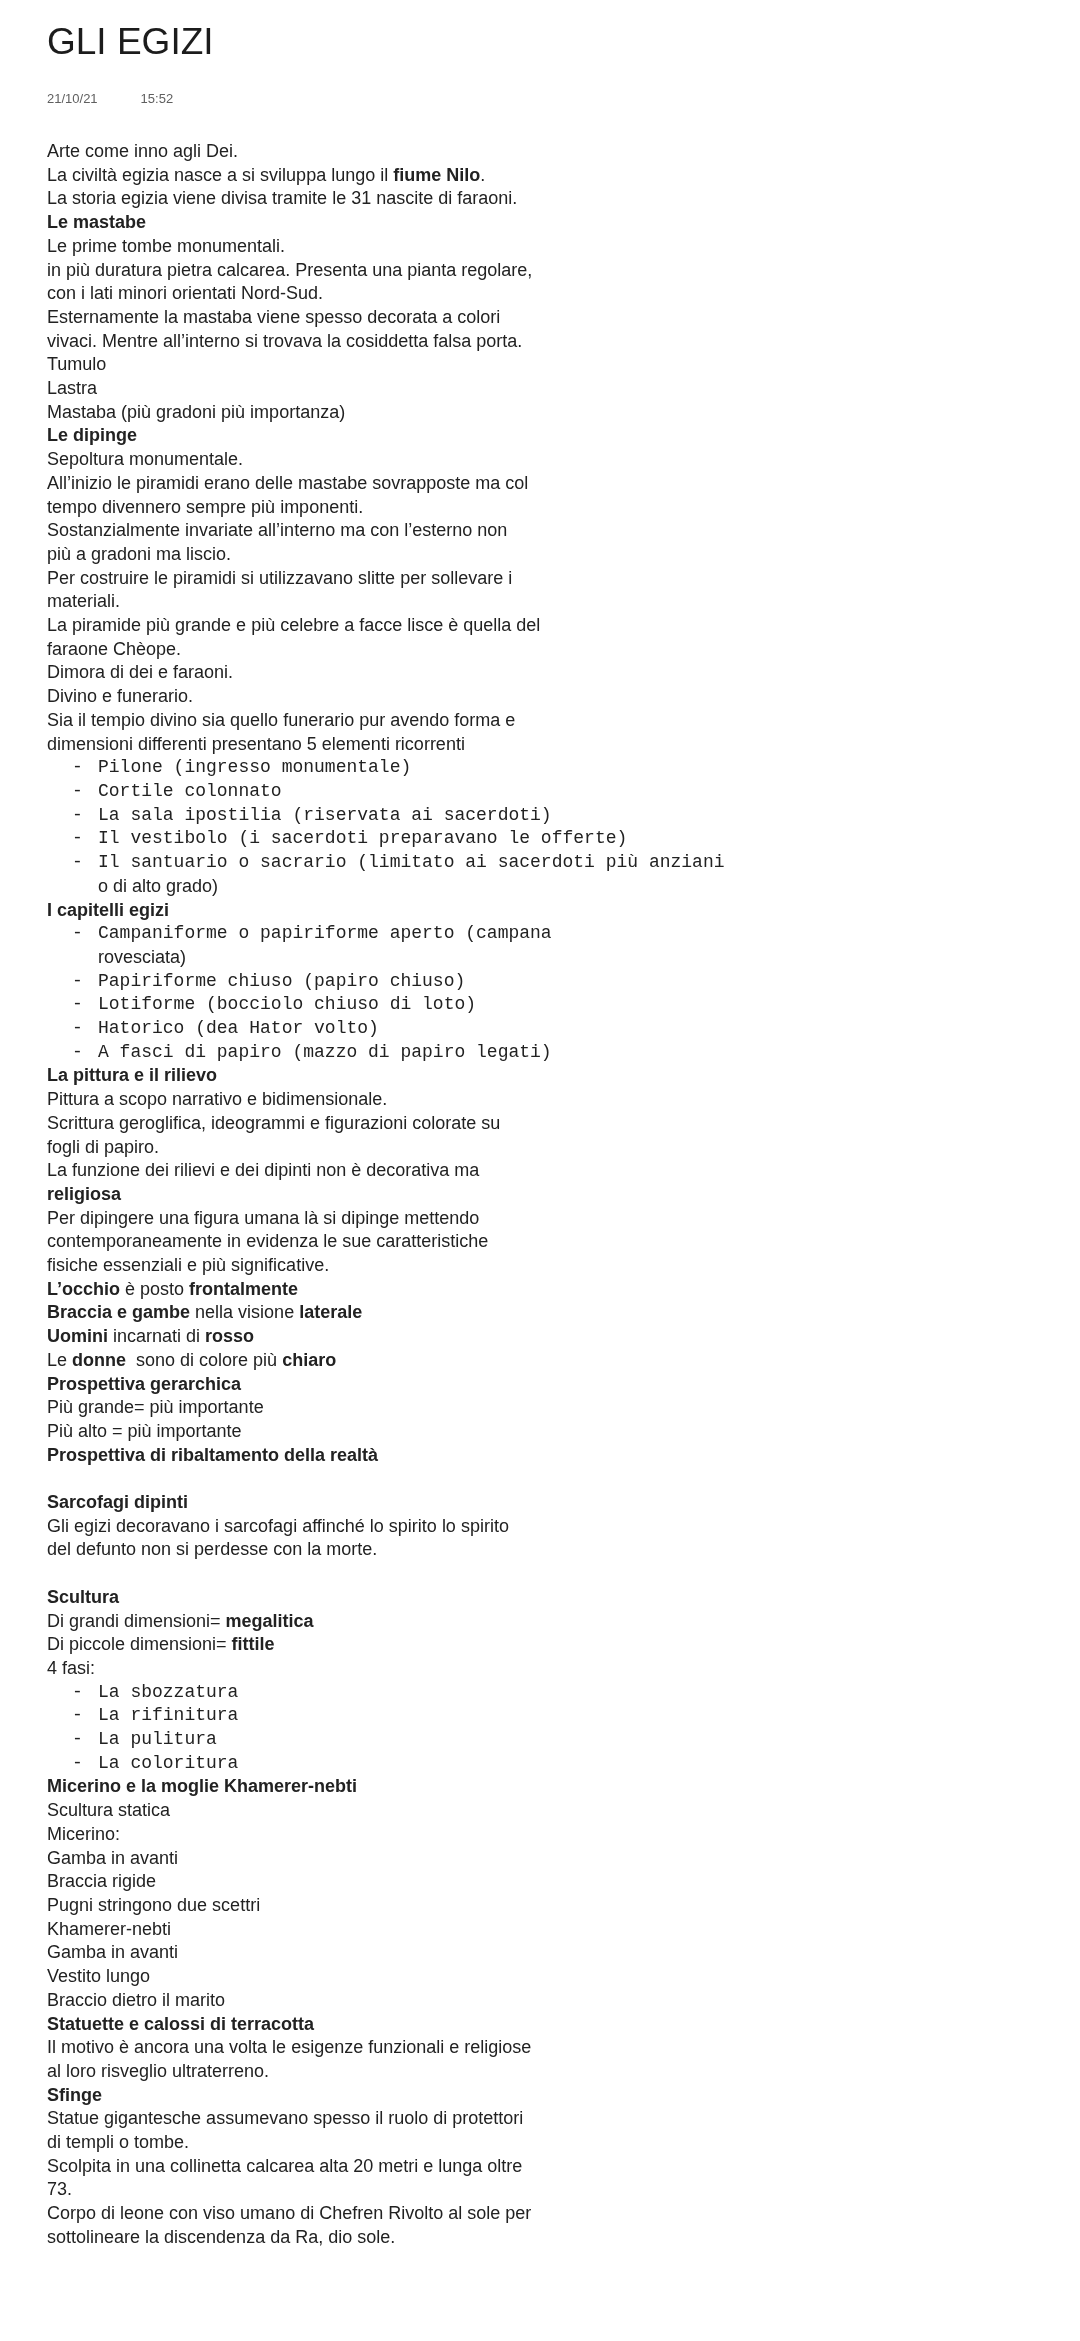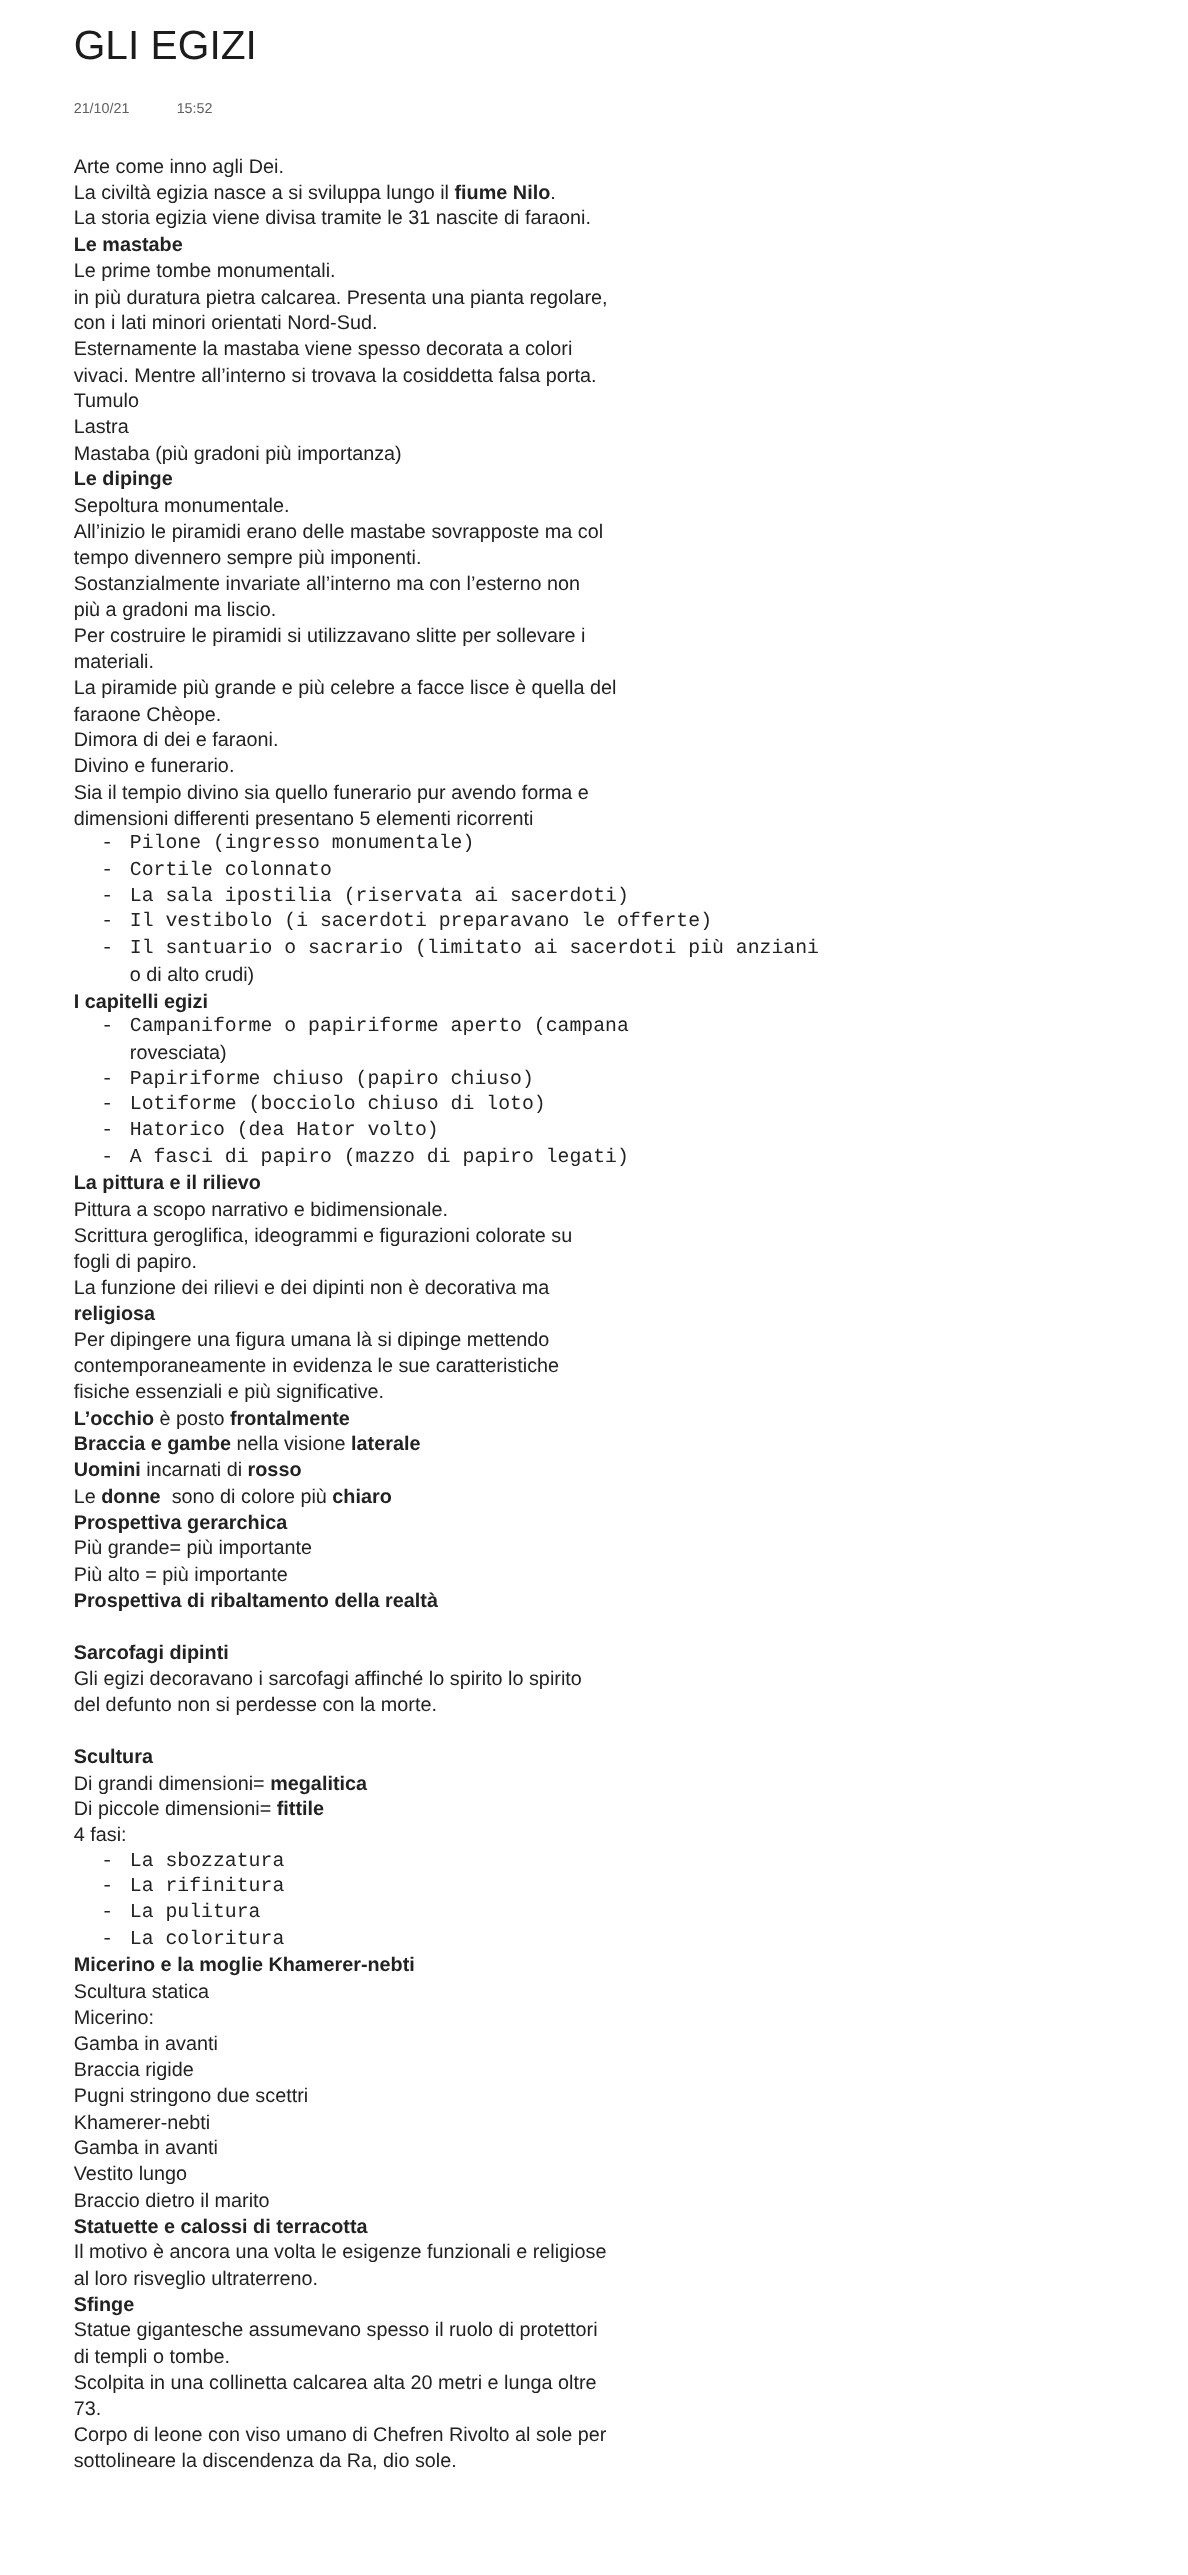--- a/index.html
+++ b/index.html
@@ -2,21 +2,21 @@
 <html><head>
 <meta charset="utf-8">
 <style>
   html,body{margin:0;padding:0;background:#ffffff;}
   .page{
     position:relative;
     width:1080px;
     height:2341px;
     background:#ffffff;
     box-sizing:border-box;
-    padding:20px 0 0 67px;
+    padding:20px 0 0 47px;
     font-family:"Liberation Sans","DejaVu Sans",sans-serif;
     color:#222222;
     overflow:hidden;
   }
   .title{
     font-size:37px;
     line-height:44px;
     font-weight:400;
     color:#1c1c1c;
   }
@@ -75,21 +75,21 @@
       <div class="line p"><span>faraone Chèope.</span></div>
       <div class="line p"><span>Dimora di dei e faraoni.</span></div>
       <div class="line p"><span>Divino e funerario.</span></div>
       <div class="line p"><span>Sia il tempio divino sia quello funerario pur avendo forma e</span></div>
       <div class="line p"><span>dimensioni differenti presentano 5 elementi ricorrenti</span></div>
       <div class="line bullet"><span class="dash">-</span><span>Pilone (ingresso monumentale)</span></div>
       <div class="line bullet"><span class="dash">-</span><span>Cortile colonnato</span></div>
       <div class="line bullet"><span class="dash">-</span><span>La sala ipostilia (riservata ai sacerdoti)</span></div>
       <div class="line bullet"><span class="dash">-</span><span>Il vestibolo (i sacerdoti preparavano le offerte)</span></div>
       <div class="line bullet"><span class="dash">-</span><span>Il santuario o sacrario (limitato ai sacerdoti più anziani</span></div>
-      <div class="line bullet2"><span>o di alto crudi)</span></div>
+      <div class="line bullet2"><span>o di alto grado)</span></div>
       <div class="line p"><span class="b">I capitelli egizi</span></div>
       <div class="line bullet"><span class="dash">-</span><span>Campaniforme o papiriforme aperto (campana</span></div>
       <div class="line bullet2"><span>rovesciata)</span></div>
       <div class="line bullet"><span class="dash">-</span><span>Papiriforme chiuso (papiro chiuso)</span></div>
       <div class="line bullet"><span class="dash">-</span><span>Lotiforme (bocciolo chiuso di loto)</span></div>
       <div class="line bullet"><span class="dash">-</span><span>Hatorico (dea Hator volto)</span></div>
       <div class="line bullet"><span class="dash">-</span><span>A fasci di papiro (mazzo di papiro legati)</span></div>
       <div class="line p"><span class="b">La pittura e il rilievo</span></div>
       <div class="line p"><span>Pittura a scopo narrativo e bidimensionale.</span></div>
       <div class="line p"><span>Scrittura geroglifica, ideogrammi e figurazioni colorate su</span></div>

